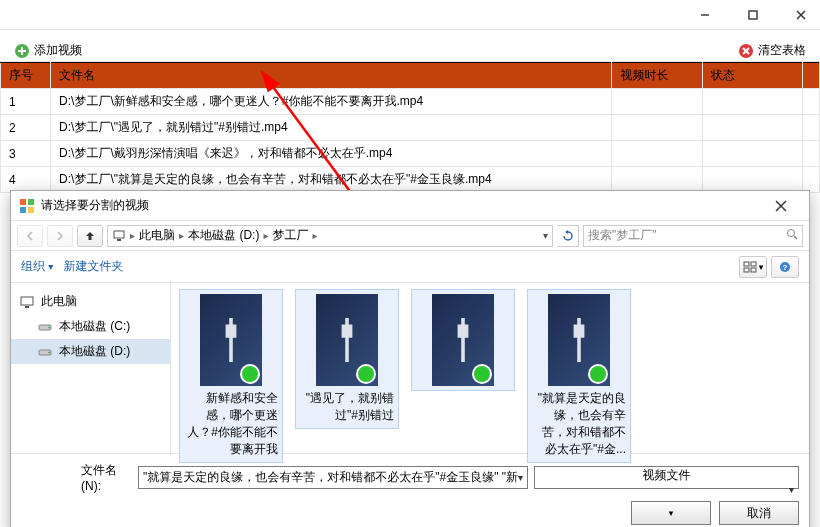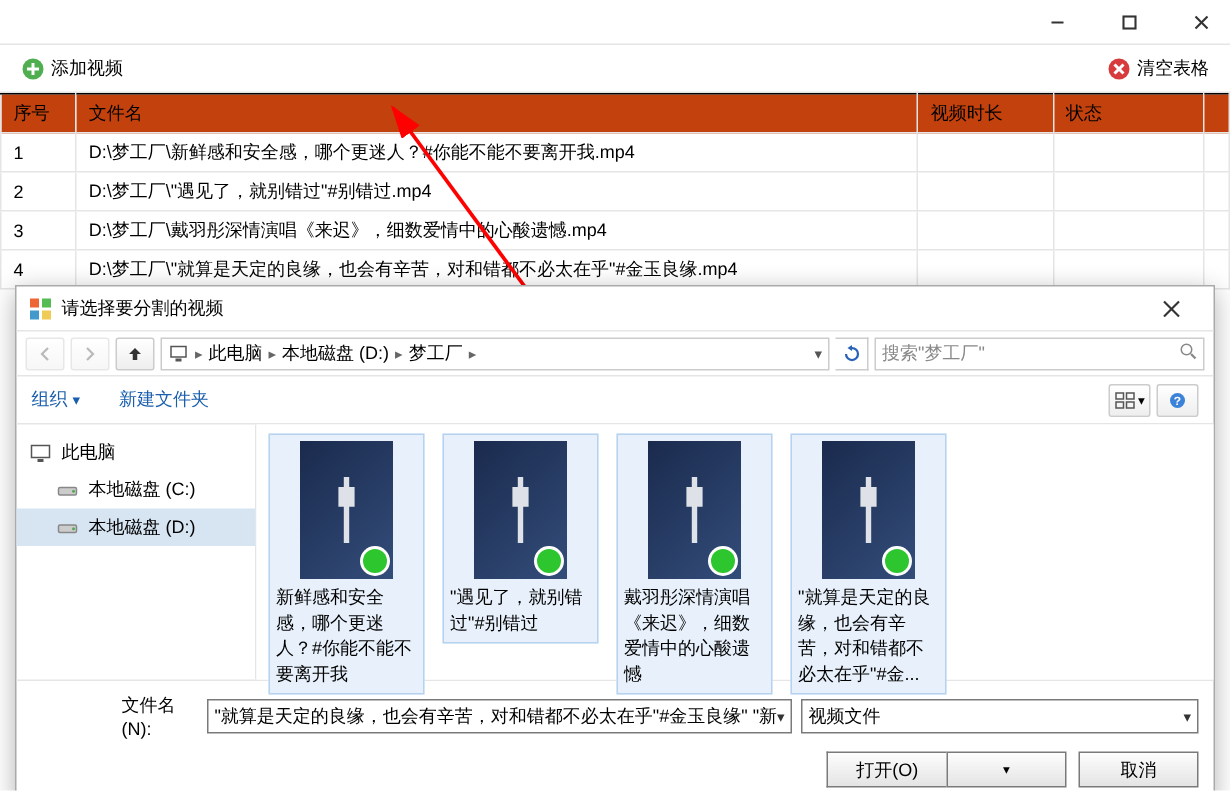--- a/index.html
+++ b/index.html
@@ -3,21 +3,21 @@
 <meta charset="utf-8">
 <style>
   * { box-sizing: border-box; margin: 0; padding: 0; }
   body { font-family: "Microsoft YaHei", Tahoma, sans-serif; font-size: 12px; color: #000; background: #fff; width: 820px; height: 527px; overflow: hidden; position: relative; }
   
   
   .titlebar { height: 30px; background: #fff; border-bottom: 1px solid #e5e5e5; display: flex; justify-content: flex-end; align-items: center; padding: 0 4px; gap: 18px; }
   .titlebar .btn { width: 30px; height: 24px; display: flex; align-items: center; justify-content: center; }
   
   
-  .toolbar { height: 32px; display: flex; align-items: center; padding: 0 8px; gap: 6px; border-bottom: 1px solid #e5e5e5; }
+  .toolbar { height: 32px; display: flex; align-items: flex-end; padding: 0 8px; gap: 6px; border-bottom: 1px solid #e5e5e5; }
   .tool-item { display: flex; align-items: center; gap: 4px; padding: 2px 6px; }
   .tool-item .ico { width: 16px; height: 16px; display:inline-flex; align-items:center; justify-content:center; }
   .spacer { flex: 1; }
   .spacer-big { width: 200px; }
   
   
   .main-table { border-collapse: collapse; width: 100%; }
   .main-table th, .main-table td { border-right: 1px solid #e5e5e5; border-bottom: 1px solid #e5e5e5; text-align: left; padding: 4px 8px; font-weight: normal; font-size: 12px; white-space: nowrap; }
   .main-table th { background: #c2410c; border-top: 1px solid #000000; }
   .main-table th:first-child, .main-table td:first-child { border-left: 1px solid #e5e5e5; }
@@ -34,45 +34,45 @@
   .dlg-title .close { margin-left: auto; width: 40px; height:22px; display:flex; align-items:center; justify-content:center; }
   
   .dlg-nav { height: 30px; display: flex; align-items: center; gap: 4px; border-bottom: 1px solid #e5e5e5; padding: 0 6px; }
   .nav-btn { width: 26px; height: 22px; border: 1px solid #ccc; background: linear-gradient(#fff,#eee); display:flex; align-items:center; justify-content:center; border-radius:2px; }
   .nav-btn.disabled { opacity:.45; }
   .breadcrumb { flex:1; height:22px; border:1px solid #ccc; display:flex; align-items:center; padding:0 4px; gap:2px; font-size:12px; background:#fff; }
   .bc-sep { color:#666; font-size:10px; padding:0 2px; }
   .reload { width:22px; height:22px; border:1px solid #ccc; border-left:none; display:flex; align-items:center; justify-content:center; }
   .search-box { width:220px; height:22px; border:1px solid #ccc; display:flex; align-items:center; padding:0 4px; gap:4px; color:#888; }
   
-  .dlg-toolbar2 { height:32px; display:flex; align-items:center; border-bottom:1px solid #e5e5e5; padding: 0 10px; gap:26px; }
+  .dlg-toolbar2 { height:32px; display:flex; align-items:center; border-bottom:1px solid #e5e5e5; padding: 0 10px; gap:10px; }
   .dlg-toolbar2 .link { color:#1a5fad; }
   .view-btns { margin-left:auto; display:flex; gap:4px; }
   .view-btn { width:28px; height:22px; border:1px solid #ccc; display:flex; align-items:center; justify-content:center; border-radius:2px; background:linear-gradient(#fff,#eee); }
   
   .dlg-body { display:flex; height:170px; }
   .nav-pane { width:160px; border-right:1px solid #e5e5e5; padding:6px 0; overflow-y:auto; }
   .nav-item { display:flex; align-items:center; gap:6px; padding:4px 8px; font-size:12px; }
   .nav-item.selected { background:#d7e4f2; }
   .nav-item .indent { width:12px; }
   .nav-item .ico { width:16px; height:16px; display:inline-flex; align-items:center; justify-content:center; }
   
   .file-pane { flex:1; display:flex; gap:12px; padding:6px 8px; align-items:flex-start; background:#fff; }
   .thumb { width:104px; display:flex; flex-direction:column; align-items:center; gap:4px; padding:4px; border:1px solid #b5d3f0; background:#e8f1fb; }
   .thumb .img { width:62px; height:92px; background:linear-gradient(135deg,#1a2a4d,#334d7a); position:relative; display:flex; align-items:center; justify-content:center; }
   .thumb .img::after { content:''; position:absolute; bottom:4px; right:4px; width:16px; height:16px; border-radius:50%; background:#2EC62E; box-shadow:0 0 0 2px #fff;  }
   .figure { width:18px; height:44px; background:rgba(255,255,255,.85); clip-path: polygon(40% 0,60% 0,60% 15%,80% 15%,80% 45%,60% 45%,60% 100%,40% 100%,40% 45%,20% 45%,20% 15%,40% 15%);}
-  .thumb .label { font-size:12px; text-align:left; line-height:17px; word-break:break-all; }
+  .thumb .label { font-size:12px; text-align:right; line-height:17px; word-break:break-all; }
   
   .dlg-bottom { border-top:1px solid #e5e5e5; padding:8px 10px 10px 10px; }
   .row1 { display:flex; align-items:center; gap:6px; margin-bottom:8px; }
   .row1 .filename { flex:1; }
   .combo { height:23px; border:1px solid #7a7a7a; background:#fff; display:flex; align-items:center; padding:0 4px; font-size:12px; }
   .combo .arrow { margin-left:auto; font-size:10px; color:#333; }
-  .filetype { width:290px; }
+  .filetype { width:290px;flex-direction:column; }
   .row2 { display:flex; justify-content:flex-end; gap:8px; }
   .push-btn { min-width:80px; height:24px; border:1px solid #7a7a7a; background:linear-gradient(#fdfdfd,#e4e4e4); display:flex; align-items:center; justify-content:center; font-size:12px; }
   .split { display:flex; }
   .split .main { border-right:none; border-radius:0; }
   .split .drop { width:16px; }
   
   
   .arrow-svg { position:absolute; top:62px; left:250px; width:140px; height:180px; pointer-events:none; }
   
   .ico svg { display:block; }
@@ -144,21 +144,21 @@
       </tr>
     <tr>
         <td>2</td>
         <td>D:\梦工厂\"遇见了，就别错过"#别错过.mp4</td>
         <td></td>
         <td></td>
         <td></td>
       </tr>
     <tr>
         <td>3</td>
-        <td>D:\梦工厂\戴羽彤深情演唱《来迟》，细数爱情中的心酸遗憾.mp4</td>
+        <td>D:\梦工厂\戴羽彤深情演唱《来迟》，对和错都不必太在乎.mp4</td>
         <td></td>
         <td></td>
         <td></td>
       </tr>
     <tr>
         <td>4</td>
         <td>D:\梦工厂\"就算是天定的良缘，也会有辛苦，对和错都不必太在乎"#金玉良缘.mp4</td>
         <td></td>
         <td></td>
         <td></td>
@@ -306,21 +306,20 @@
       <div class="thumb">
           <div class="img">
             <div class="figure"></div>
           </div>
           <div class="label">"遇见了，就别错过"#别错过</div>
         </div>
       <div class="thumb">
           <div class="img">
             <div class="figure"></div>
           </div>
-          <div class="label">戴羽彤深情演唱《来迟》，细数爱情中的心酸遗憾</div>
         </div>
       <div class="thumb">
           <div class="img">
             <div class="figure"></div>
           </div>
           <div class="label">"就算是天定的良缘，也会有辛苦，对和错都不必太在乎"#金...</div>
         </div>
     </div>
   </div>
 
@@ -331,21 +330,20 @@
         <span style="overflow:hidden; white-space:nowrap;">"就算是天定的良缘，也会有辛苦，对和错都不必太在乎"#金玉良缘" "新</span>
         <span class="arrow">▾</span>
       </div>
       <div class="combo filetype">
         <span>视频文件</span>
         <span class="arrow">▾</span>
       </div>
     </div>
     <div class="row2">
       <div class="split">
-        <div class="push-btn main">打开(O)</div>
         <div class="push-btn drop">
             <span style="font-size:9px;">▾</span>
           </div>
       </div>
       <div class="push-btn">取消</div>
     </div>
   </div>
 </div>
 
 </body></html>

